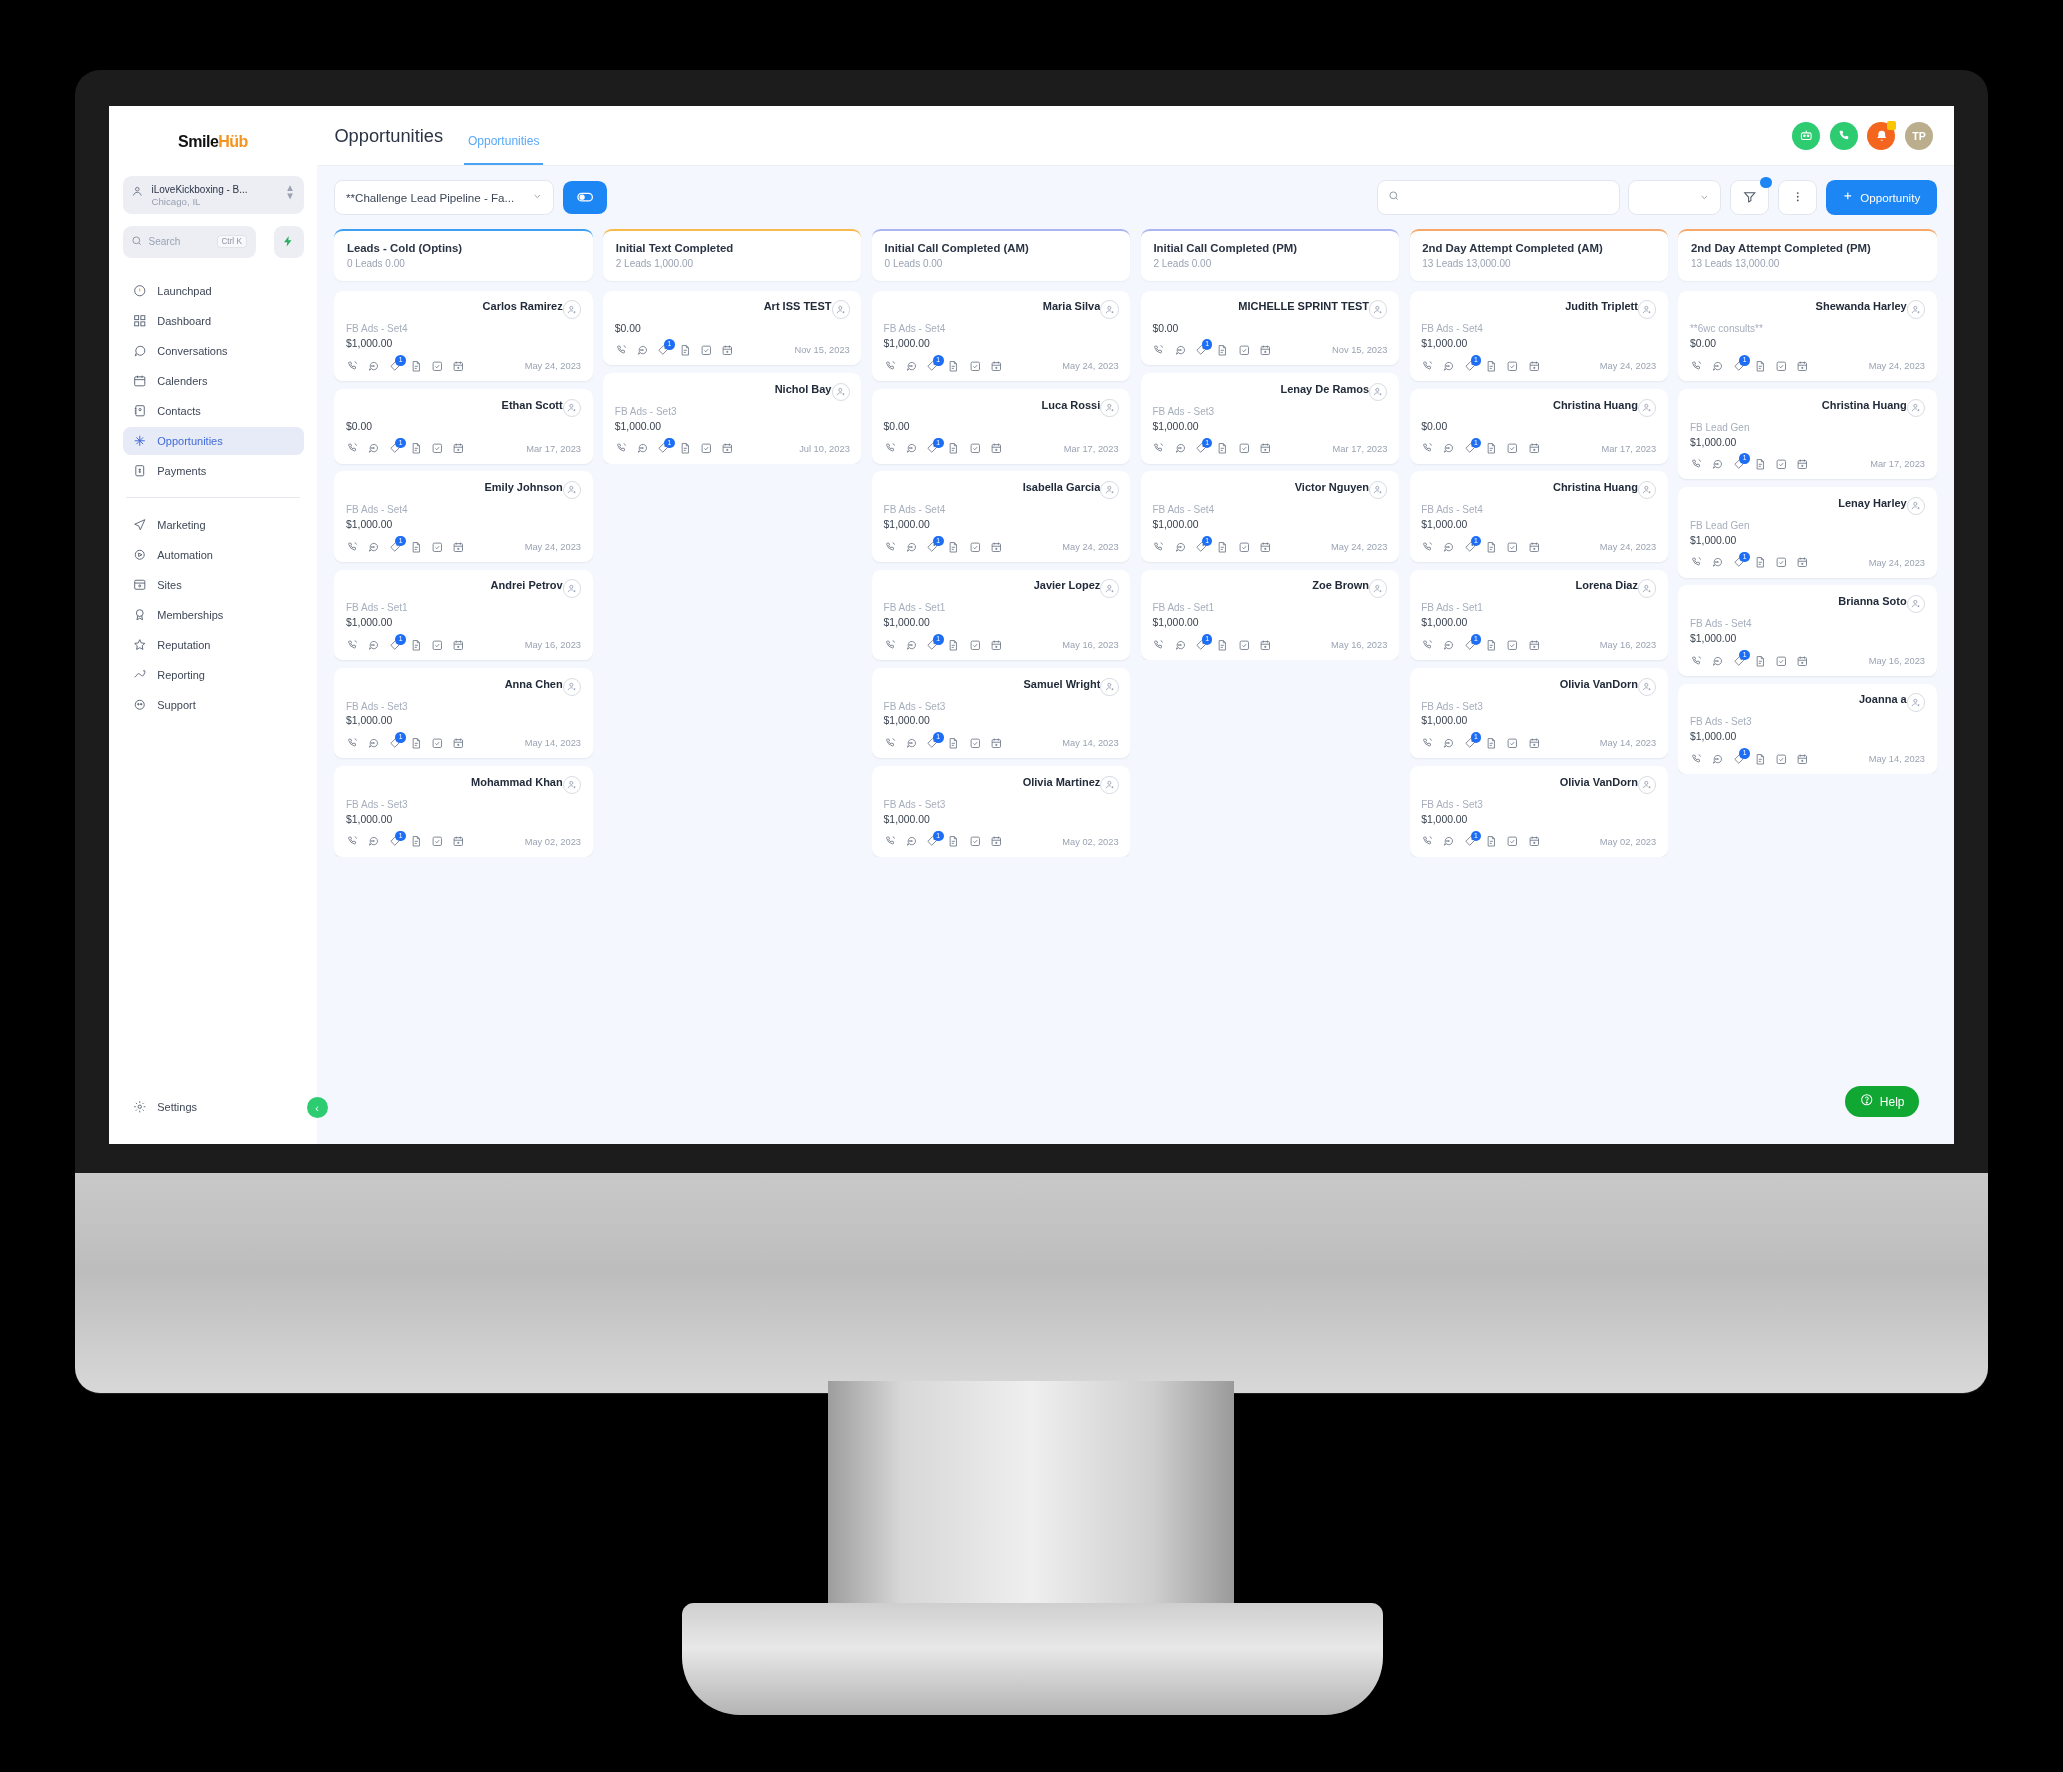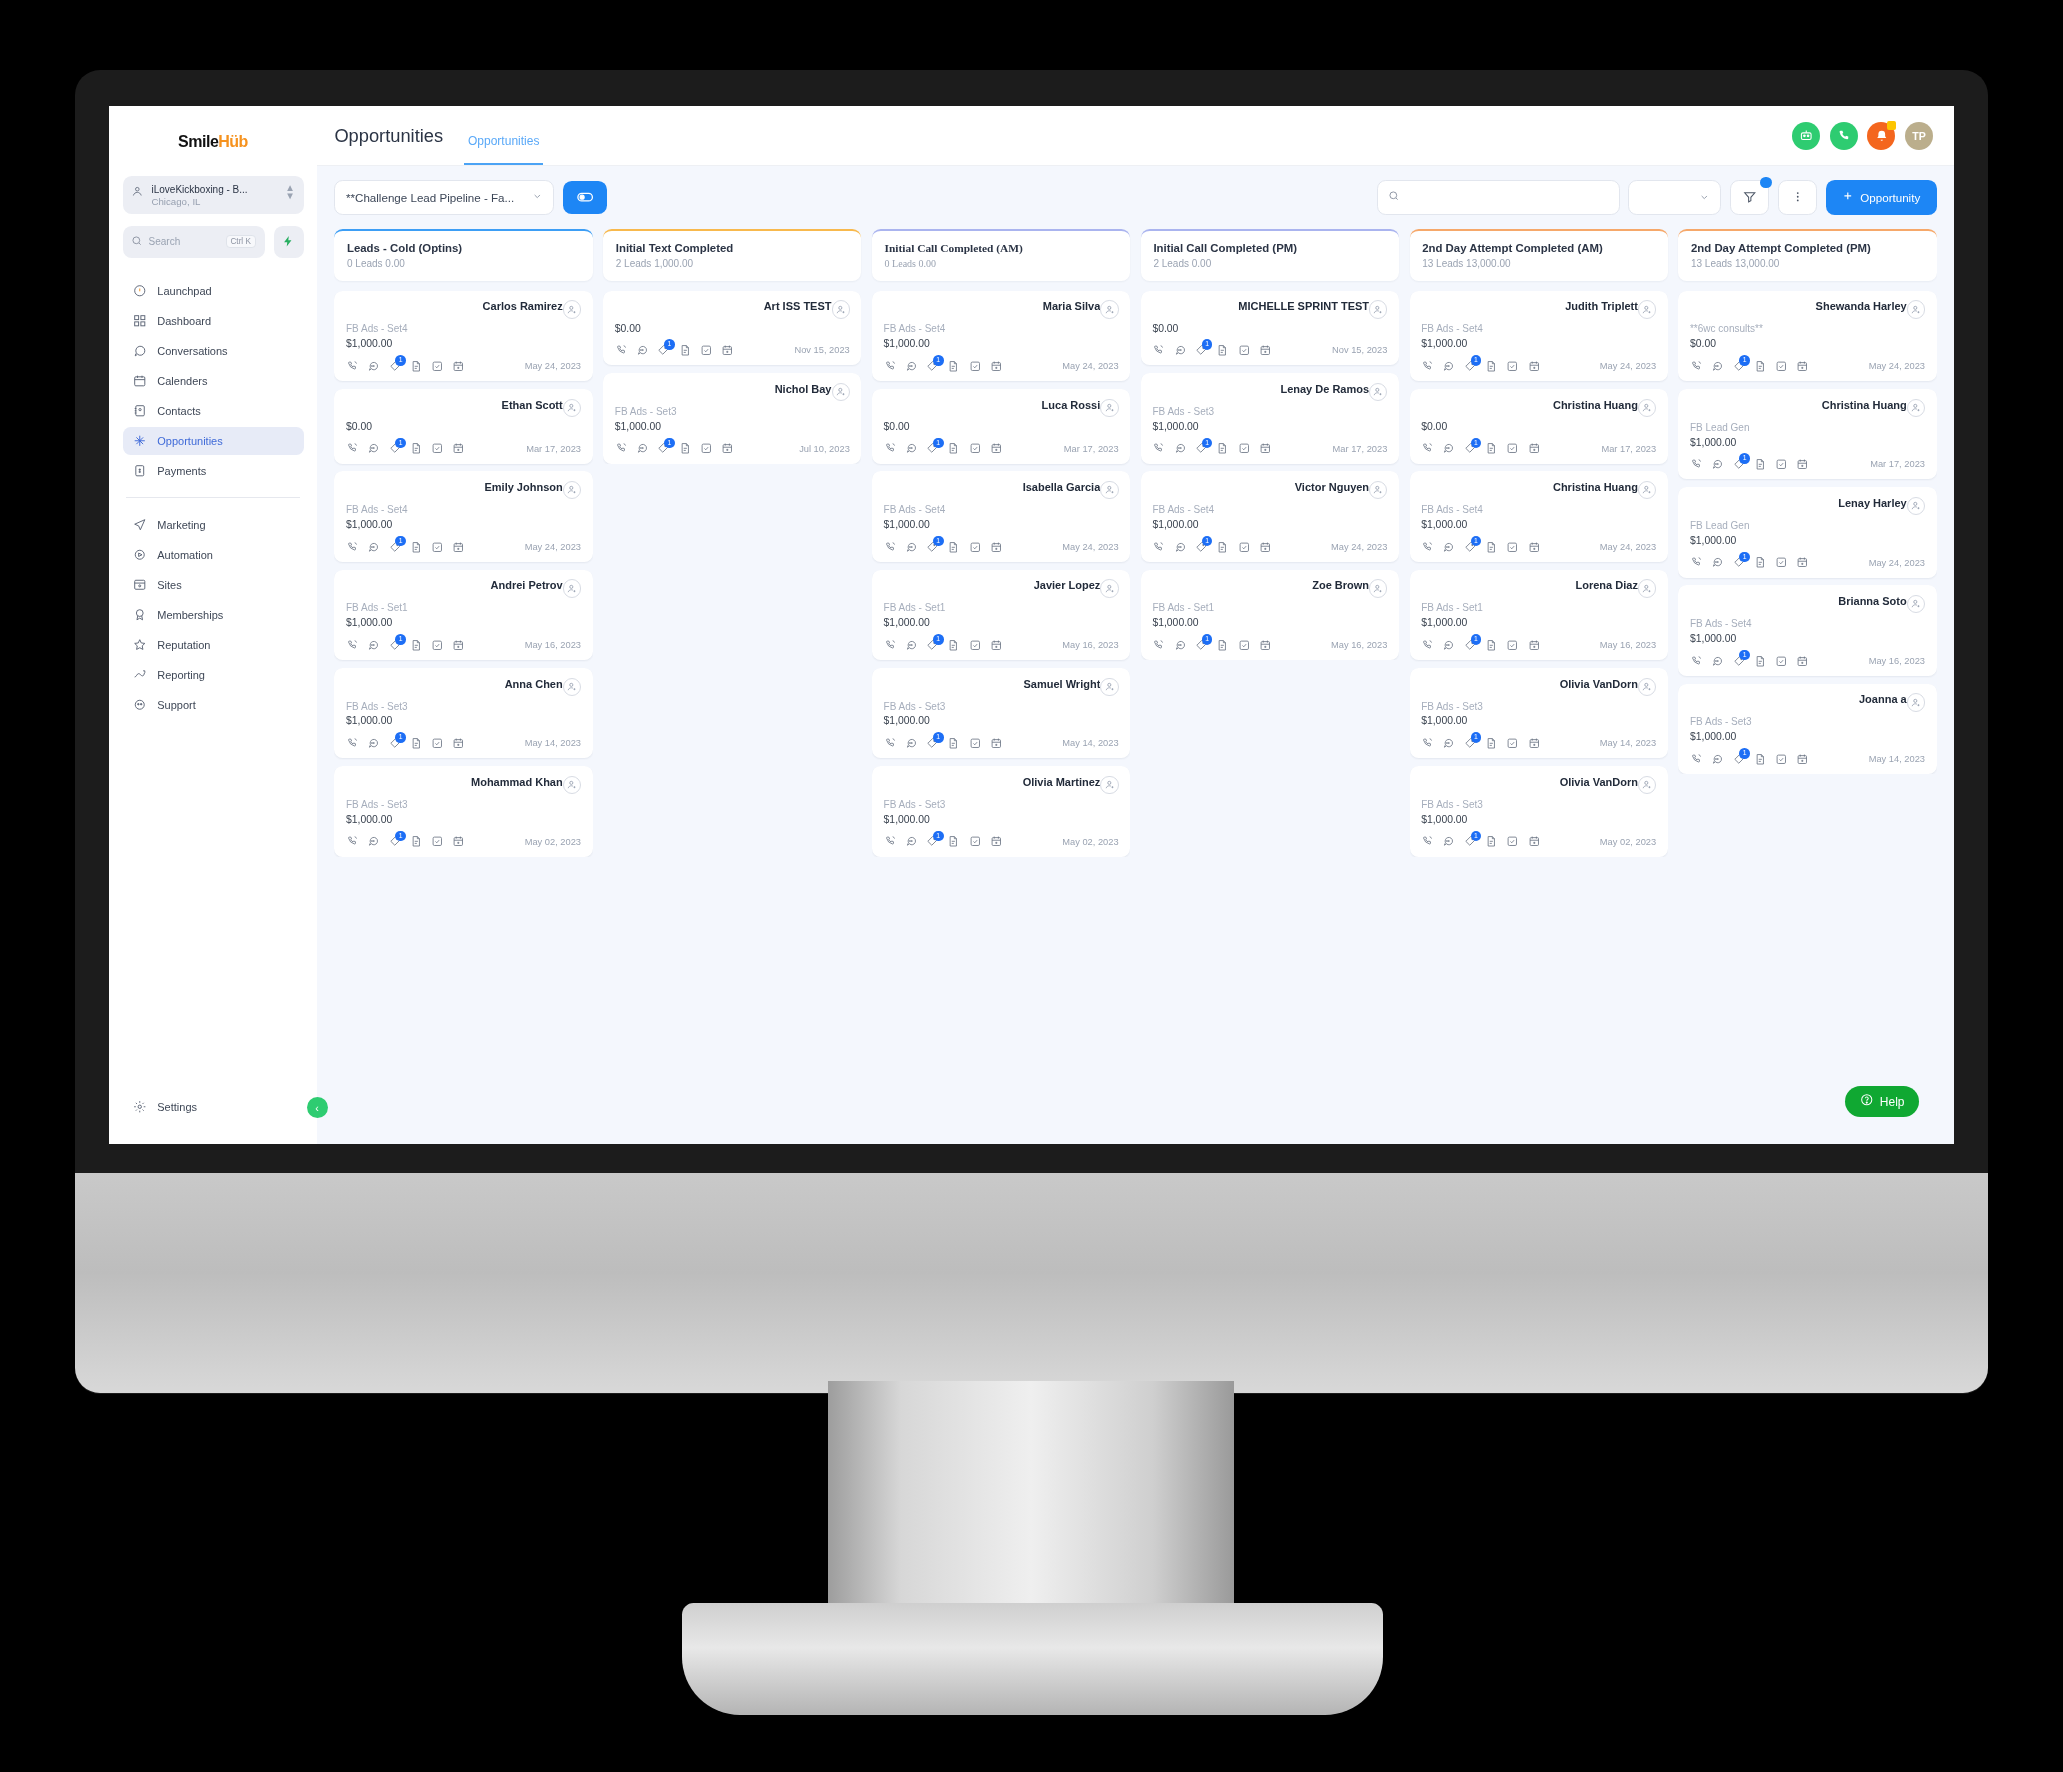--- a/index.html
+++ b/index.html
@@ -61,21 +61,21 @@
     display: flex; align-items: flex-start; gap: 7.7px;
     background: #eceef4; border-radius: 8.7px;
     padding: 7.7px 8.7px; margin-bottom: 11.6px;
   }
   .location-box .loc-text { flex: 1; min-width: 0; }
   .loc-name { font-size: 10px; color: #2b3445; white-space: nowrap;
               overflow: hidden; text-overflow: ellipsis; }
   .loc-sub { font-size: 9.7px; color: #97a0b0; margin-top: 1px; }
   .updown { color: #9aa3b2; font-size: 9.7px; line-height: 0.85; text-align:center; }
 
-  .search-row { display: flex; gap: 9px; margin-bottom: 19.3px; }
+  .search-row { display: flex; gap: 18px; margin-bottom: 19.3px; }
   .search-box {
     flex: 1; display: flex; align-items: center; gap: 5.8px;
     background: #eceef4; border-radius: 8.7px; padding: 6.8px 8.7px;
   }
   .search-box .sph { font-size: 10px; color: #9aa3b2; flex:1; }
   .kbd { font-size: 8.2px; color: #8d94a3; background: #f7f8fb;
          border: 1px solid #dfe3ea; border-radius: 3.9px; padding: 1px 3.9px; }
   .bolt-btn {
     width: 30px; background: #eceef4; border-radius: 8.7px;
     display: flex; align-items: center; justify-content: center;
@@ -955,21 +955,21 @@
                         <rect x="4" y="5" width="16" height="15" rx="2"></rect>
                         <path d="M4 10h16M8 3v4M16 3v4M12 13v4M10 15h4"></path>
                       </svg>
                     </span>
                     <span class="card-date">Jul 10, 2023</span>
                   </div>
                 </div>
               </div>
             </div>
             <div class="column">
-              <div class="col-header" style="border-top-color: rgb(170, 180, 239); font-family: Liberation Serif, serif;">
+              <div class="col-header" style="border-top-color: rgb(170, 180, 239);">
                 <div class="col-title">Initial Call Completed (AM)</div>
                 <div class="col-meta">0 Leads 0.00</div>
               </div>
               <div class="col-cards">
                 <div class="card">
                   <div class="card-top">
                     <div class="card-name">Maria Silva</div>
                     <div class="card-avatar">
                       <svg width="11.6" height="11.6" viewBox="0 0 24 24" fill="none" stroke="#97a0b0" stroke-width="1.8">
                         <circle cx="11" cy="8" r="3.2"></circle>

